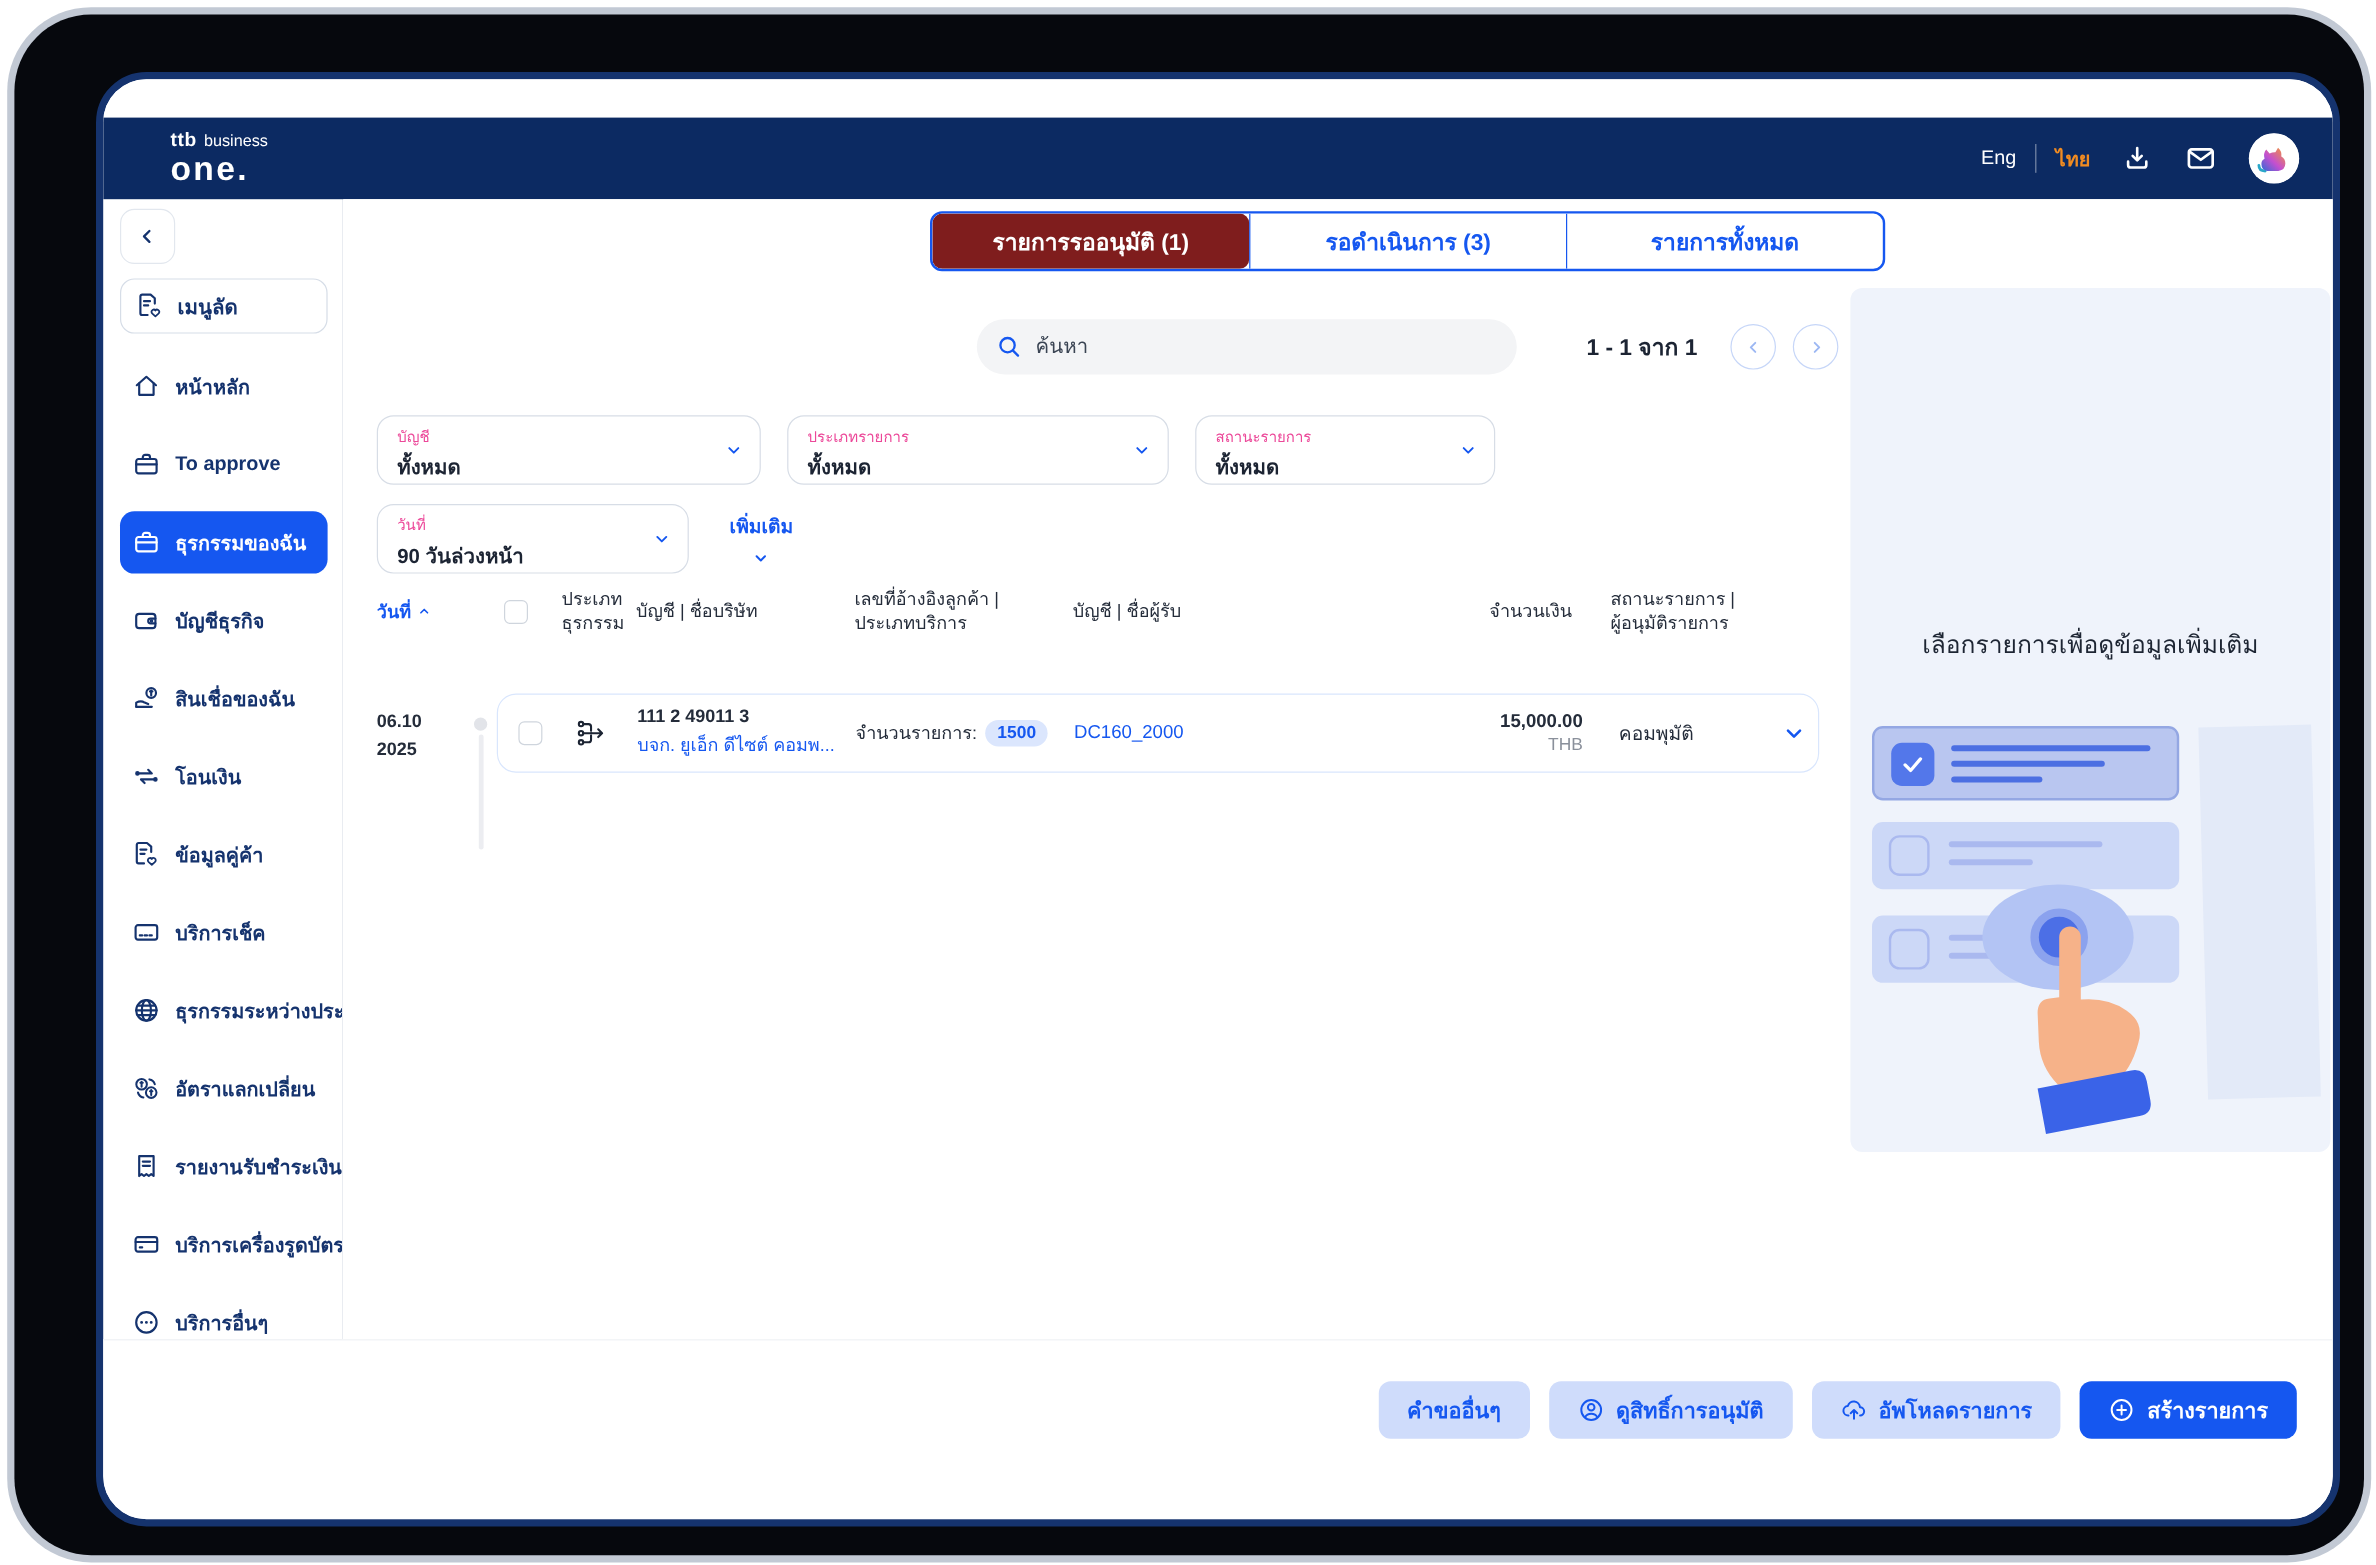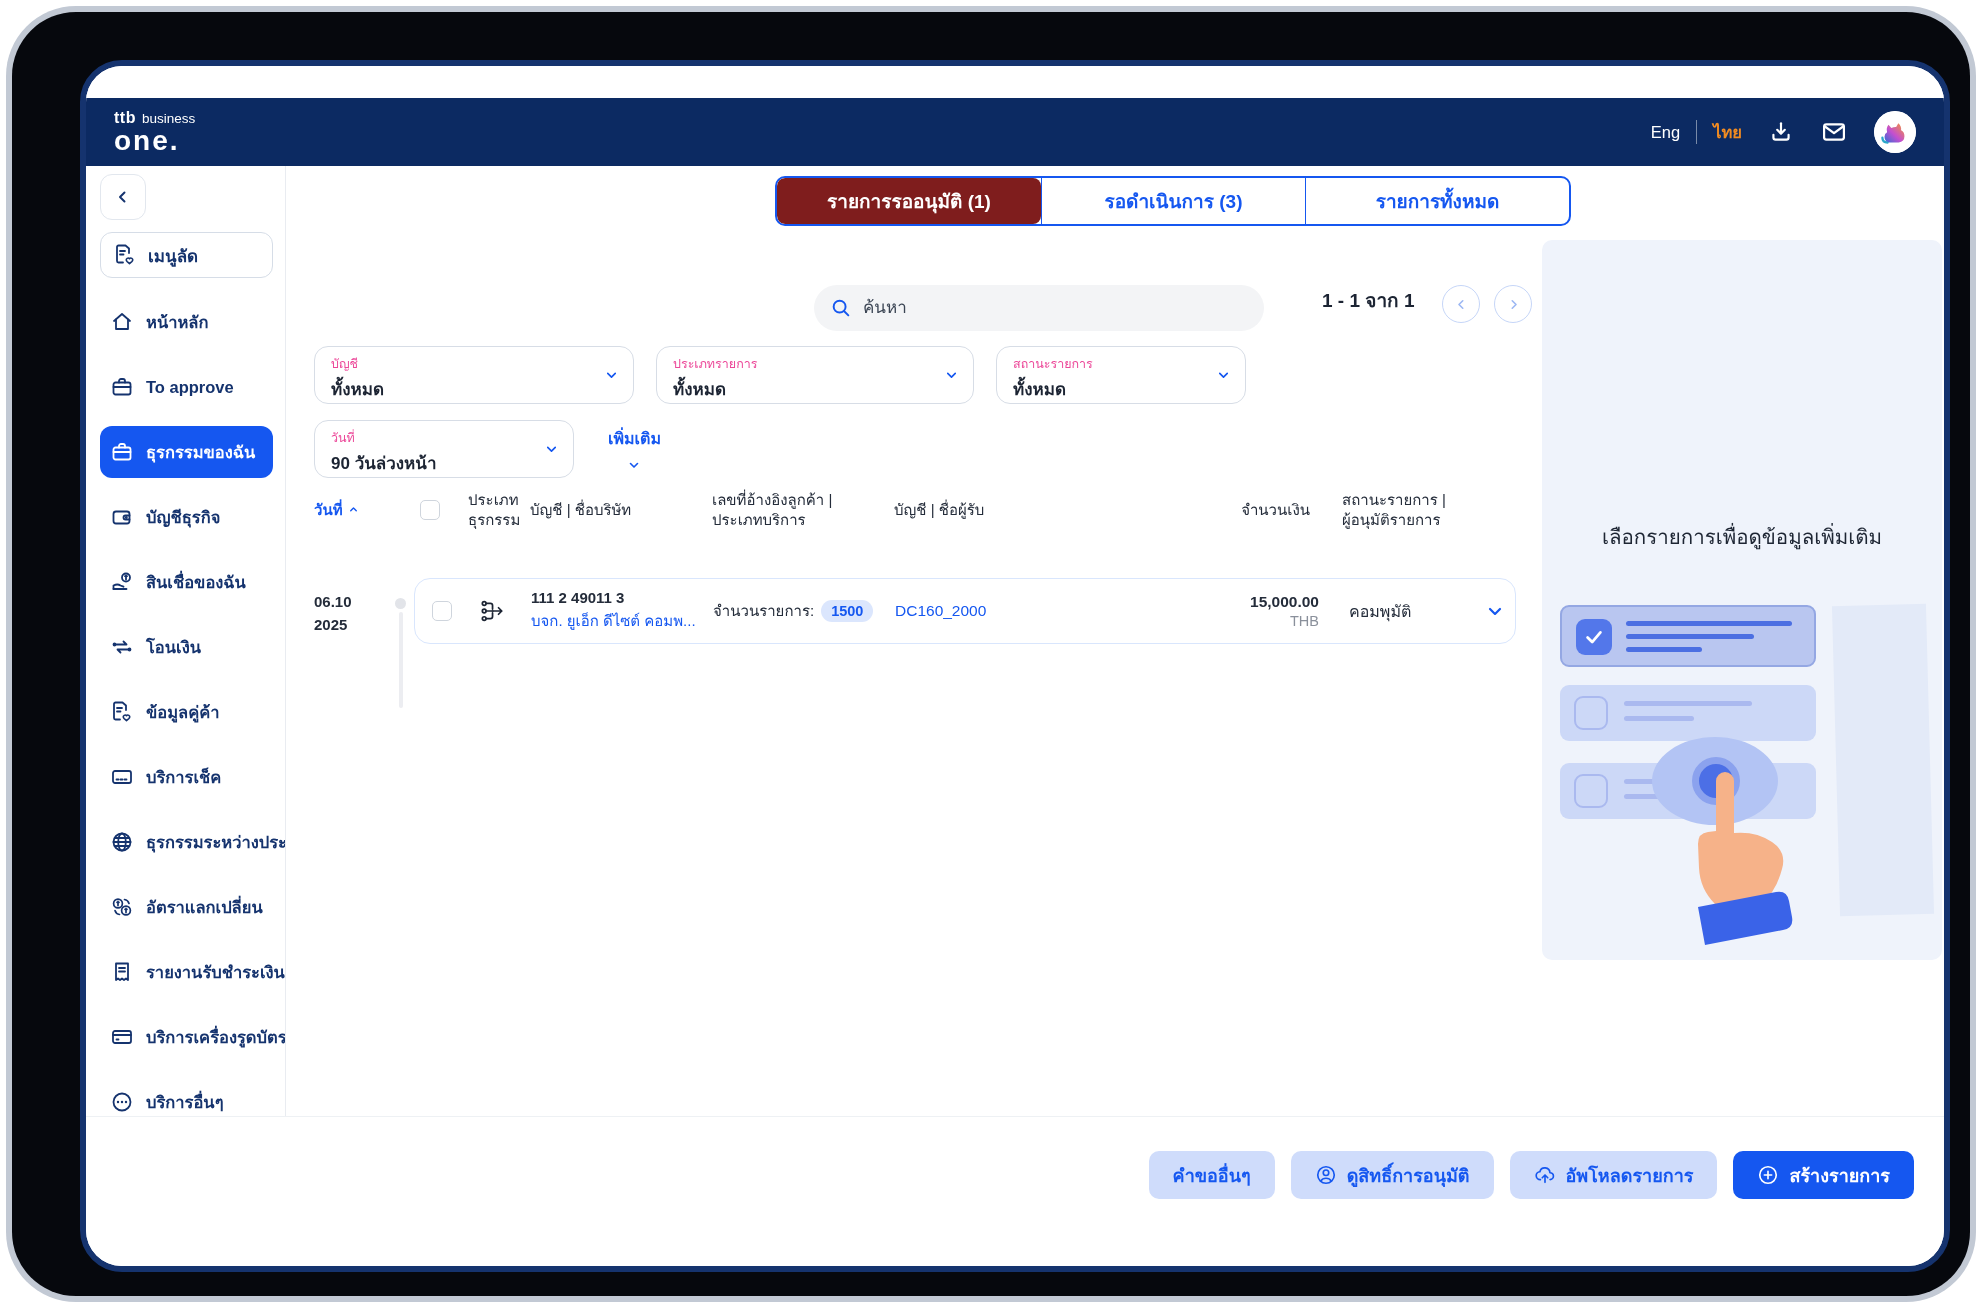--- a/index.html
+++ b/index.html
@@ -7,21 +7,21 @@
   body { background:#fff; font-family:"Liberation Sans","DejaVu Sans",sans-serif; position:relative; overflow:hidden; }
   svg { display:block; }
 
   
   .frame { position:absolute; left:12px; top:12px; right:10px; bottom:8px; background:#06080d; border-radius:64px; box-shadow:0 0 0 6px #c2c9d4; }
   .screen { position:absolute; left:68px; top:48px; right:20px; bottom:24px; background:#fff; border:6px solid #15336e; border-radius:42px; overflow:hidden; display:flex; flex-direction:column; }
   .top-strip { height:32px; background:#fff; }
 
   
   .app-header { height:68px; background:#0c2a62; display:flex; align-items:center; padding:0 28px; position:relative; flex-shrink:0; }
-  .logo { color:#fff; line-height:1; }
+  .logo { color:#fff; line-height:1;margin-left:28px; }
   .logo-top { display:flex; align-items:baseline; gap:6px; }
   .logo-ttb { font-weight:bold; font-size:16px; letter-spacing:.5px; }
   .logo-business { font-size:13.5px; }
   .logo-one { font-size:28px; font-weight:bold; letter-spacing:2px; margin-top:1px; }
   .company { position:absolute; left:50%; top:50%; transform:translate(-50%,-50%); width:770px; height:48px; border:2px solid #eef2f8; border-radius:12px; display:flex; align-items:center; padding:0 16px; color:#fff; cursor:pointer; }
   .company-label { flex:1; text-align:center; font-size:19px; font-weight:bold; }
   .header-right { margin-left:auto; display:flex; align-items:center; gap:26px; color:#fff; }
   .lang { display:flex; align-items:center; gap:16px; font-size:16.5px; }
   .lang-divider { width:1px; height:24px; background:rgba(255,255,255,.45); }
   .lang-thai { color:#f18b21; font-weight:bold; }
@@ -36,21 +36,21 @@
   .side-item.active { background:#1557f0; color:#fff; }
   .side-item svg, .shortcut-box svg { flex-shrink:0; }
 
   
   .content { flex:1; position:relative; background:#fff; min-width:0; }
   .tabs { position:absolute; top:10px; left:50%; margin-left:58px; transform:translateX(-50%); display:flex; border:2px solid #1557f0; border-radius:10px; height:50px; overflow:hidden; background:#fff; }
   .tab { width:264px; display:flex; align-items:center; justify-content:center; color:#1557f0; font-size:19px; font-weight:bold; border-left:1.5px solid #1557f0; cursor:pointer; }
   .tab:first-child { border-left:none; }
   .tab.active { background:#7f1d1d; color:#fff; border-radius:8px; }
 
-  .search-row { position:absolute; top:119px; left:528px; display:flex; }
+  .search-row { position:absolute; top:100px; left:528px; display:flex; align-items:center; }
   .search-box { width:450px; height:46px; background:#f3f4f6; border-radius:23px; display:flex; align-items:center; padding:0 16px; gap:11px; }
   .search-box input { border:none; outline:none; background:transparent; font-size:17px; color:#2a3442; width:100%; font-family:inherit; }
   .search-box input::placeholder { color:#3a4453; }
   .page-count { margin-left:58px; font-size:19px; font-weight:bold; color:#1c2433; white-space:nowrap; }
   .page-btns { display:flex; gap:14px; margin-left:28px; }
   .page-btn { width:38px; height:38px; border-radius:50%; border:1.5px solid #c6d6f8; color:#9db8f3; display:flex; align-items:center; justify-content:center; background:#fff; cursor:pointer; }
 
   .filters { position:absolute; top:180px; left:28px; }
   .filter-row { display:flex; gap:22px; margin-bottom:16px; align-items:center; }
   .filter-box { height:58px; border:1.5px solid #d7dde6; border-radius:14px; padding:7px 16px 0; position:relative; background:#fff; cursor:pointer; }

